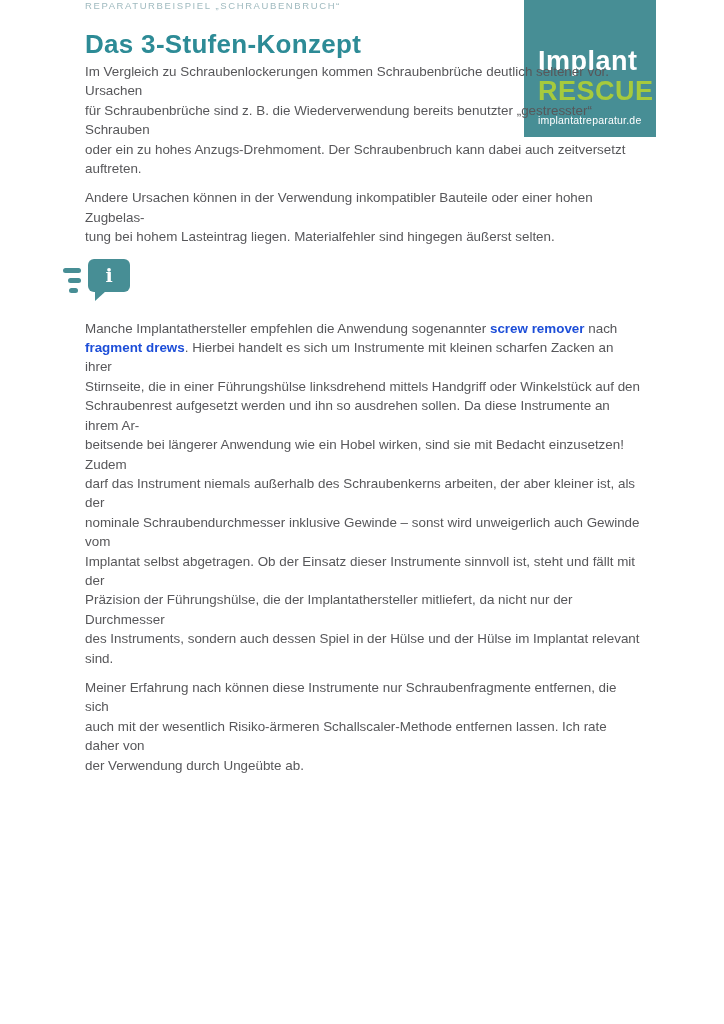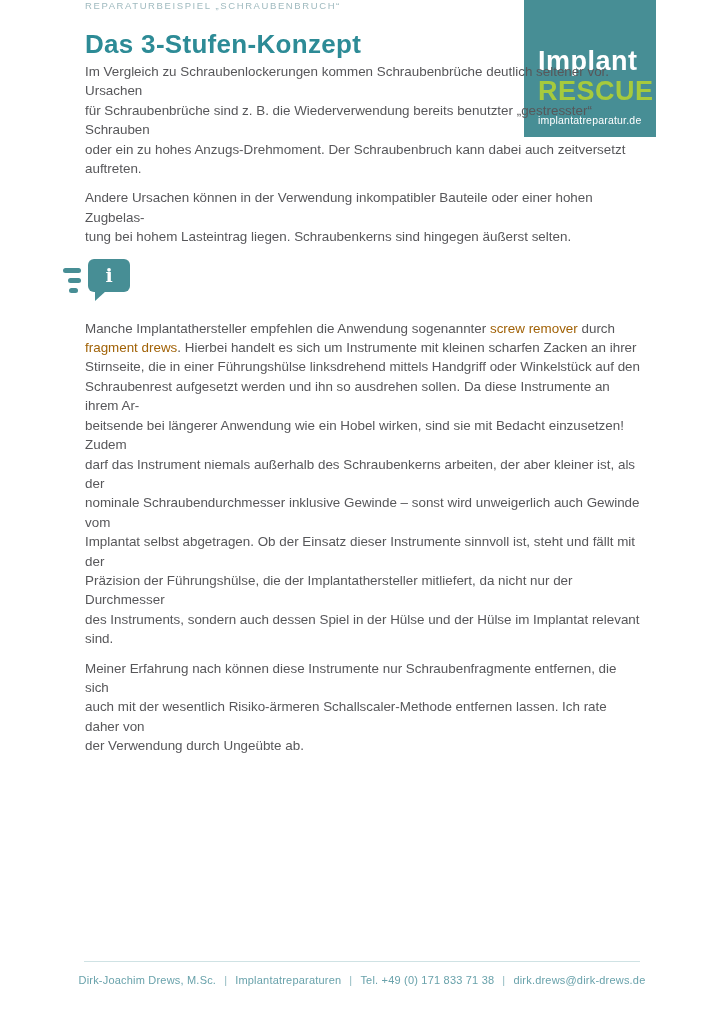--- a/index.html
+++ b/index.html
@@ -69,21 +69,21 @@
     color: #57575A;
     font-size: 13.4px;
     line-height: 19.4px;
     white-space: pre-line;
   }
   .para.first { margin-top: 2px; }
   .para.em {
     font-weight: bold;
     color: #454549;
   }
-  .b { font-weight: normal; color: #a16207; }
+  .b { font-weight: bold; color: #1d4ed8; }
   
   .note-icon-row {
     margin-top: 12px;
     margin-left: -22px;
     height: 50px;
     display: flex;
     align-items: flex-start;
   }
   .dashes {
     display: flex;
@@ -165,52 +165,46 @@
 
     <div class="kicker">REPARATURBEISPIEL „SCHRAUBENBRUCH“</div>
 
     <h1 class="title">Das 3-Stufen-Konzept</h1>
 
     <p class="para first">Im Vergleich zu Schraubenlockerungen kommen Schraubenbrüche deutlich seltener vor. Ursachen
 für Schraubenbrüche sind z. B. die Wiederverwendung bereits benutzter „gestresster“ Schrauben
 oder ein zu hohes Anzugs-Drehmoment. Der Schraubenbruch kann dabei auch zeitversetzt auftreten.</p>
 
     <p class="para">Andere Ursachen können in der Verwendung inkompatibler Bauteile oder einer hohen Zugbelas-
-tung bei hohem Lasteintrag liegen. Schraubenkerns sind hingegen äußerst selten.</p>
+tung bei hohem Lasteintrag liegen. Materialfehler sind hingegen äußerst selten.</p>
 
 
     <div class="note-icon-row">
       <div class="dashes">
         <span class="dash d1"></span>
         <span class="dash d2"></span>
         <span class="dash d3"></span>
       </div>
       <div class="bubble">
         <span class="i-glyph">i</span>
         <span class="tail"></span>
       </div>
     </div>
 
-    <p class="para"><span>Manche Implantathersteller empfehlen die Anwendung sogenannter </span><span class="b">screw remover</span><span> durch
+    <p class="para"><span>Manche Implantathersteller empfehlen die Anwendung sogenannter </span><span class="b">screw remover</span><span> nach
 </span><span class="b">fragment drews</span><span>. Hierbei handelt es sich um Instrumente mit kleinen scharfen Zacken an ihrer
 Stirnseite, die in einer Führungshülse linksdrehend mittels Handgriff oder Winkelstück auf den
 Schraubenrest aufgesetzt werden und ihn so ausdrehen sollen. Da diese Instrumente an ihrem Ar-
 beitsende bei längerer Anwendung wie ein Hobel wirken, sind sie mit Bedacht einzusetzen! Zudem
 darf das Instrument niemals außerhalb des Schraubenkerns arbeiten, der aber kleiner ist, als der
 nominale Schraubendurchmesser inklusive Gewinde – sonst wird unweigerlich auch Gewinde vom
 Implantat selbst abgetragen. Ob der Einsatz dieser Instrumente sinnvoll ist, steht und fällt mit der
 Präzision der Führungshülse, die der Implantathersteller mitliefert, da nicht nur der Durchmesser
 des Instruments, sondern auch dessen Spiel in der Hülse und der Hülse im Implantat relevant sind.</span></p>
 
     <p class="para">Meiner Erfahrung nach können diese Instrumente nur Schraubenfragmente entfernen, die sich
 auch mit der wesentlich Risiko-ärmeren Schallscaler-Methode entfernen lassen. Ich rate daher von
 der Verwendung durch Ungeübte ab.</p>
 
   </div>
 
-  <div class="footer">
-    <div class="footer-rule"></div>
-    <div class="footer-text">
-      <span>Dirk-Joachim Drews, M.Sc.</span><span class="sep">|</span><span>Implantatreparaturen</span><span class="sep">|</span><span class="linkish">Tel. +49 (0) 171 833 71 38</span><span class="sep">|</span><span class="linkish">dirk.drews@dirk-drews.de</span>
-    </div>
-  </div>
 
 </div>
 
 </body></html>

